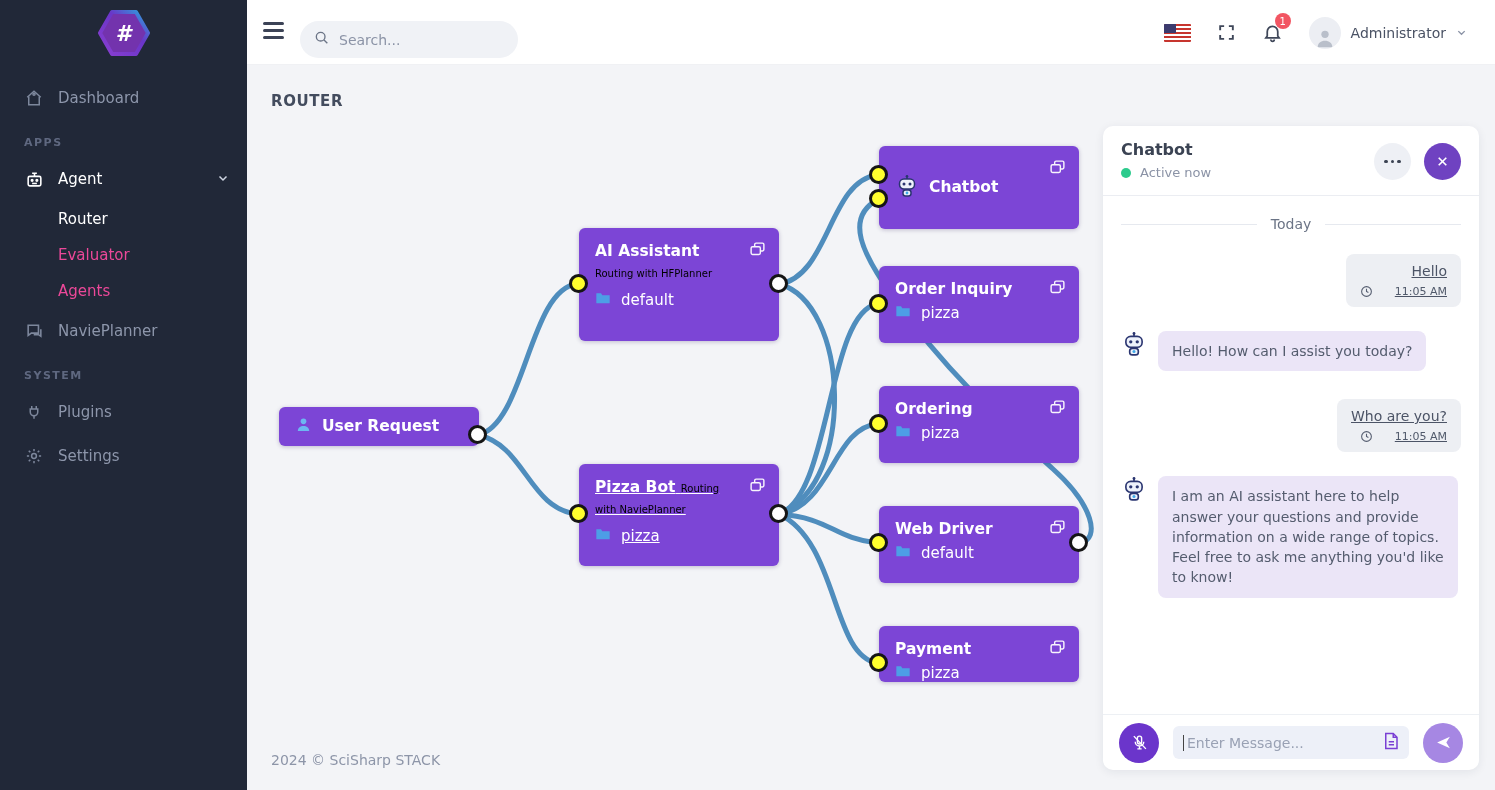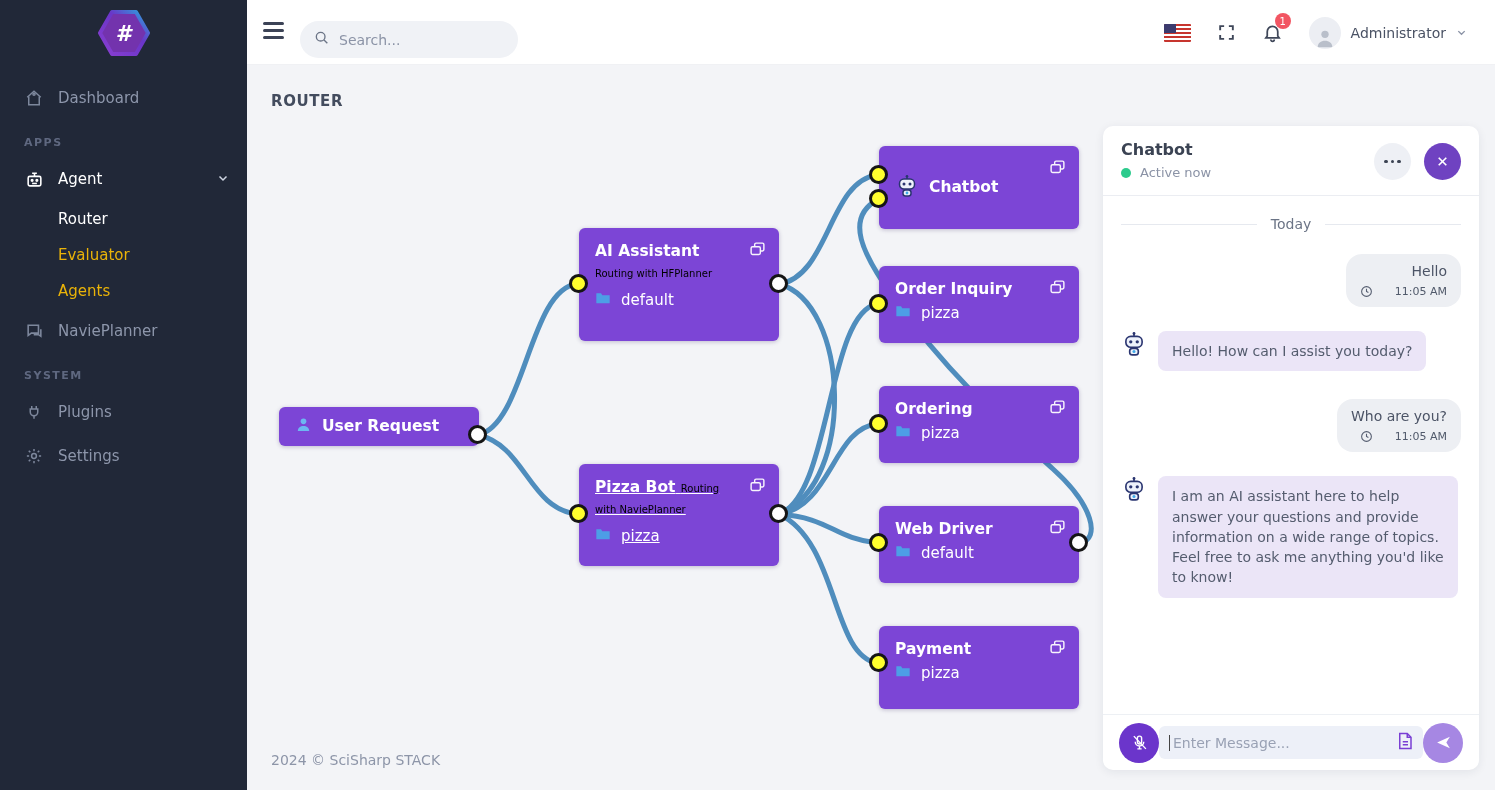--- a/index.html
+++ b/index.html
@@ -8,21 +8,21 @@
   
   .sidebar { position:absolute; left:0; top:0; width:247px; height:790px; background:#212838; z-index:30; }
   .logo-wrap { height:66px; display:flex; align-items:center; justify-content:center; position:relative; }
   .logo-glyph { position:absolute; color:#fff; font-size:22px; font-weight:bold; font-style:italic; pointer-events:none; }
   nav { padding-top:10px; }
   .nav-item { display:flex; align-items:center; gap:14px; padding:12px 18px 12px 24px; color:#8d96ab; font-size:15px; cursor:pointer; position:relative; }
   .nav-item .nav-ico { width:20px; height:20px; display:flex; align-items:center; justify-content:center; color:#7d879c; }
   .nav-item.active, .nav-item.active .nav-ico { color:#ffffff; }
   .nav-chevron { margin-left:auto; color:#cfd5e2; }
   .nav-section { font-size:11px; letter-spacing:1.5px; color:#5f6880; padding:16px 24px 8px 24px; font-weight:bold; }
-  .nav-sub { display:block; padding:9px 18px 9px 58px; font-size:15px; color:#eab308; cursor:pointer; }
+  .nav-sub { display:block; padding:9px 18px 9px 58px; font-size:15px; color:#ec4899; cursor:pointer; }
   .nav-sub.active { color:#ffffff; }
 
   
   .topbar { position:absolute; left:247px; top:0; width:1248px; height:65px; background:#ffffff; z-index:20; border-bottom:1px solid #f0f1f4; }
   .hamburger { position:absolute; left:16px; top:22px; width:21px; height:17px; display:flex; flex-direction:column; justify-content:space-between; cursor:pointer; }
   .hamburger span { display:block; height:3px; background:#3c4356; border-radius:2px; }
   .search-pill { position:absolute; left:53px; top:21px; width:218px; height:37px; background:#f0f2f6; border-radius:19px; display:flex; align-items:center; padding:0 14px; gap:9px; }
   .search-pill input { border:none; outline:none; background:transparent; font-size:14px; color:#555d6e; width:150px; font-family:inherit; }
   .search-pill input::placeholder { color:#8b93a6; }
   .top-right { position:absolute; right:0; top:0; height:65px; display:flex; align-items:center; gap:26px; padding-right:28px; }
@@ -63,25 +63,25 @@
   .chat-title { font-size:16px; font-weight:600; color:#3b4353; }
   .chat-status { display:flex; align-items:center; gap:9px; margin-top:6px; font-size:13px; color:#8b93a6; }
   .dot { width:10px; height:10px; border-radius:50%; background:#2dcb8d; }
   .more-btn { position:absolute; right:68px; top:17px; width:37px; height:37px; border-radius:50%; background:#eef0f5; display:flex; align-items:center; justify-content:center; gap:3px; cursor:pointer; }
   .more-btn i { width:3.5px; height:3.5px; border-radius:50%; background:#3c4353; }
   .close-btn { position:absolute; right:18px; top:17px; width:37px; height:37px; border-radius:50%; background:#6f42c1; display:flex; align-items:center; justify-content:center; cursor:pointer; color:#fff; }
   .chat-body { padding:20px 18px 0 18px; height:518px; overflow:hidden; }
   .day-row { display:flex; align-items:center; gap:14px; color:#6b7486; font-size:14px; margin-bottom:22px; }
   .day-row::before, .day-row::after { content:""; flex:1; height:1px; background:#e6e9ef; }
   .msg-user { display:flex; flex-direction:column; align-items:flex-end; margin-bottom:24px; }
-  .bubble-user { background:#edeff3; border-radius:16px; padding:9px 14px; font-size:14px; color:#4c5466; text-align:right; }
+  .bubble-user { background:#edeff3; border-radius:8px; padding:9px 14px; font-size:14px; color:#4c5466; text-align:right;text-decoration:underline; }
   .time-row { display:flex; align-items:center; justify-content:flex-end; gap:22px; font-size:11px; color:#515a6b; margin-top:6px; }
   .msg-bot { display:flex; align-items:flex-start; gap:11px; margin-bottom:28px; }
   .bubble-bot { background:#ebe5f7; border-radius:8px; padding:10px 14px; font-size:14px; color:#545c6e; line-height:1.45; max-width:300px; }
-  .chat-foot { position:absolute; left:0; bottom:0; width:100%; height:56px; border-top:1px solid #edf0f4; display:flex; align-items:center; padding:0 16px; gap:0; }
+  .chat-foot { position:absolute; left:0; bottom:0; width:100%; height:56px; border-top:1px solid #edf0f4; display:flex; align-items:center; padding:0 16px; gap:14px; }
   .mic-btn { width:40px; height:40px; border-radius:50%; background:#6b35cb; display:flex; align-items:center; justify-content:center; color:#fff; cursor:pointer; flex:none; }
   .msg-input { flex:1; height:33px; background:#edf0f8; border-radius:6px; display:flex; align-items:center; padding:0 10px; gap:8px; }
   .msg-input input { flex:1; border:none; outline:none; background:transparent; font-size:14px; color:#555d6e; font-family:inherit; border-left:1px solid #444; padding-left:3px; }
   .msg-input input::placeholder { color:#99a1b4; }
   .send-btn { width:40px; height:40px; border-radius:50%; background:#a687e3; display:flex; align-items:center; justify-content:center; color:#fff; cursor:pointer; flex:none; }
 </style>
 </head>
 <body>
 
 <aside class="sidebar">
@@ -331,21 +331,21 @@
     </span>
     <div class="node-title">Web Driver</div>
     <div class="folder-row" style="margin-top:4px;">
       <span><svg width="16" height="14" viewBox="0 0 24 20" fill="#4d9ee6">
             <path d="M2 3h7l2 3h11v12H2z"></path>
           </svg></span>
       <span>default</span>
     </div>
   </div>
 
-  <div class="node" style="left:632px; top:561px; height:83px;">
+  <div class="node" style="left:632px; top:561px; height:56px;">
     <span class="copy-ico">
       <svg width="17" height="17" viewBox="0 0 24 24" fill="none" stroke="currentColor" stroke-width="2">
           <rect x="8" y="3" width="13" height="11" rx="2"></rect>
           <rect x="3" y="8" width="13" height="11" rx="2" fill="#7c45d6"></rect>
         </svg>
     </span>
     <div class="node-title">Payment</div>
     <div class="folder-row" style="margin-top:4px;">
       <span><svg width="16" height="14" viewBox="0 0 24 20" fill="#4d9ee6">
             <path d="M2 3h7l2 3h11v12H2z"></path>

